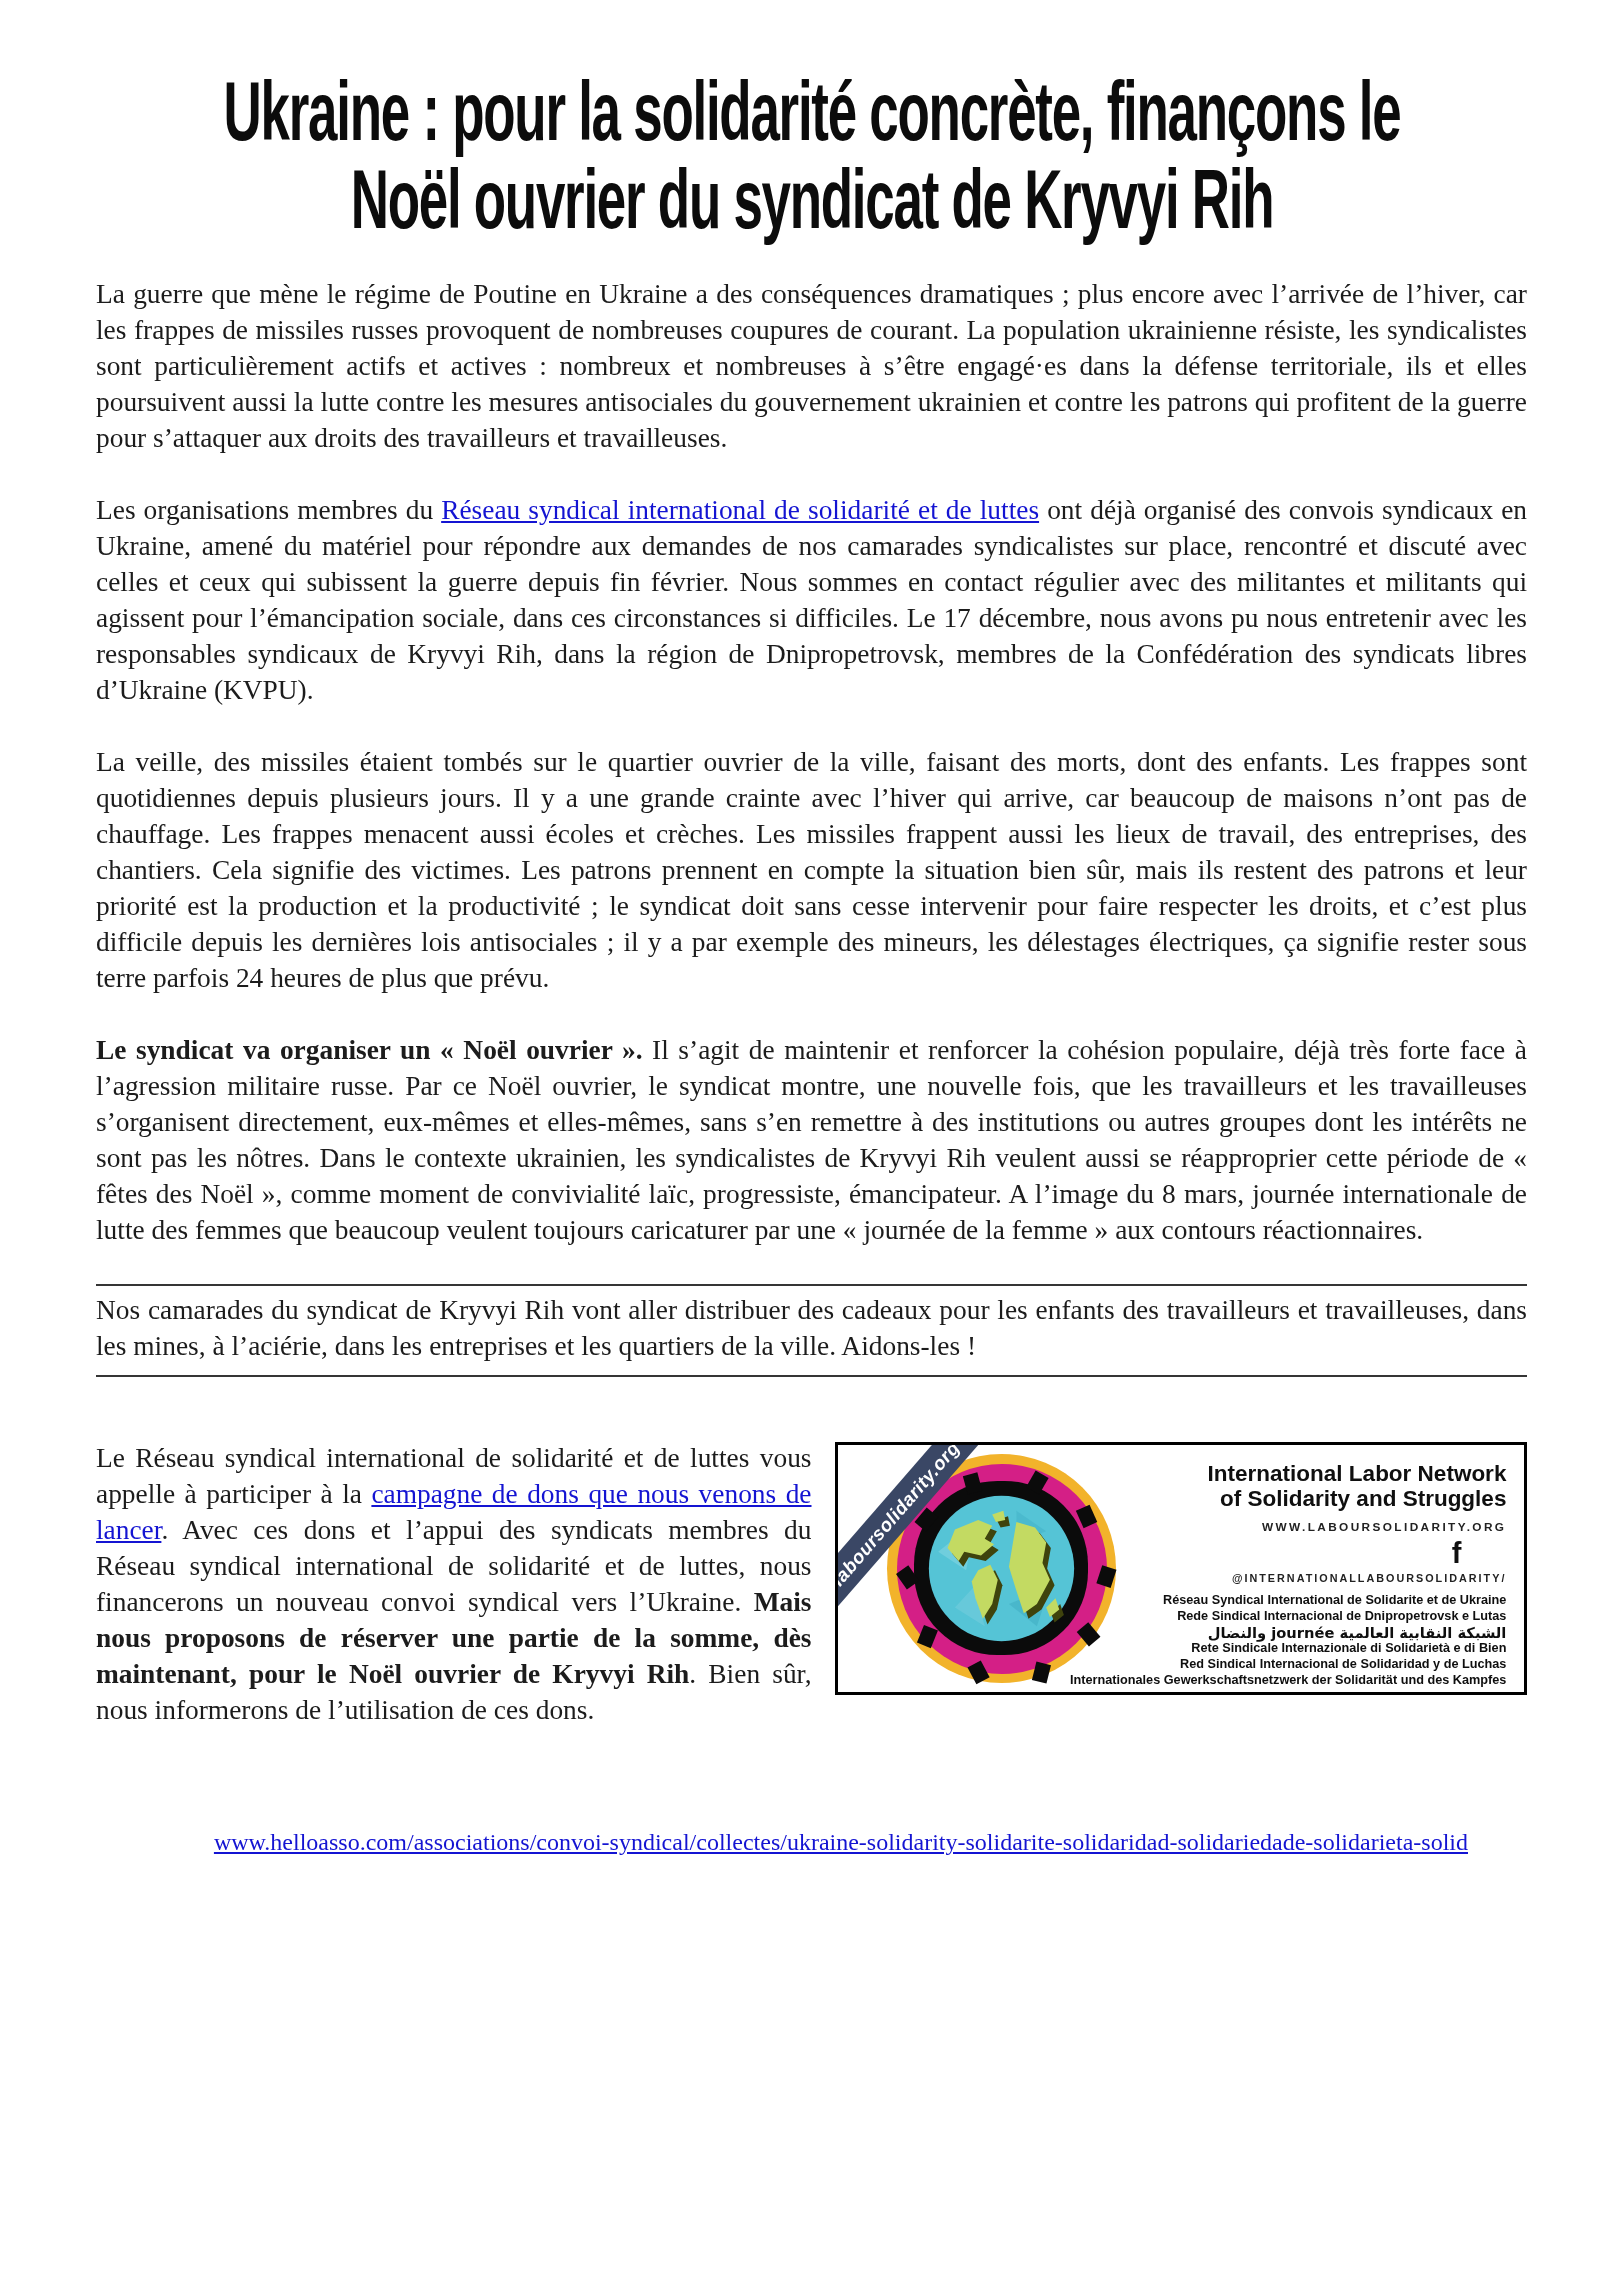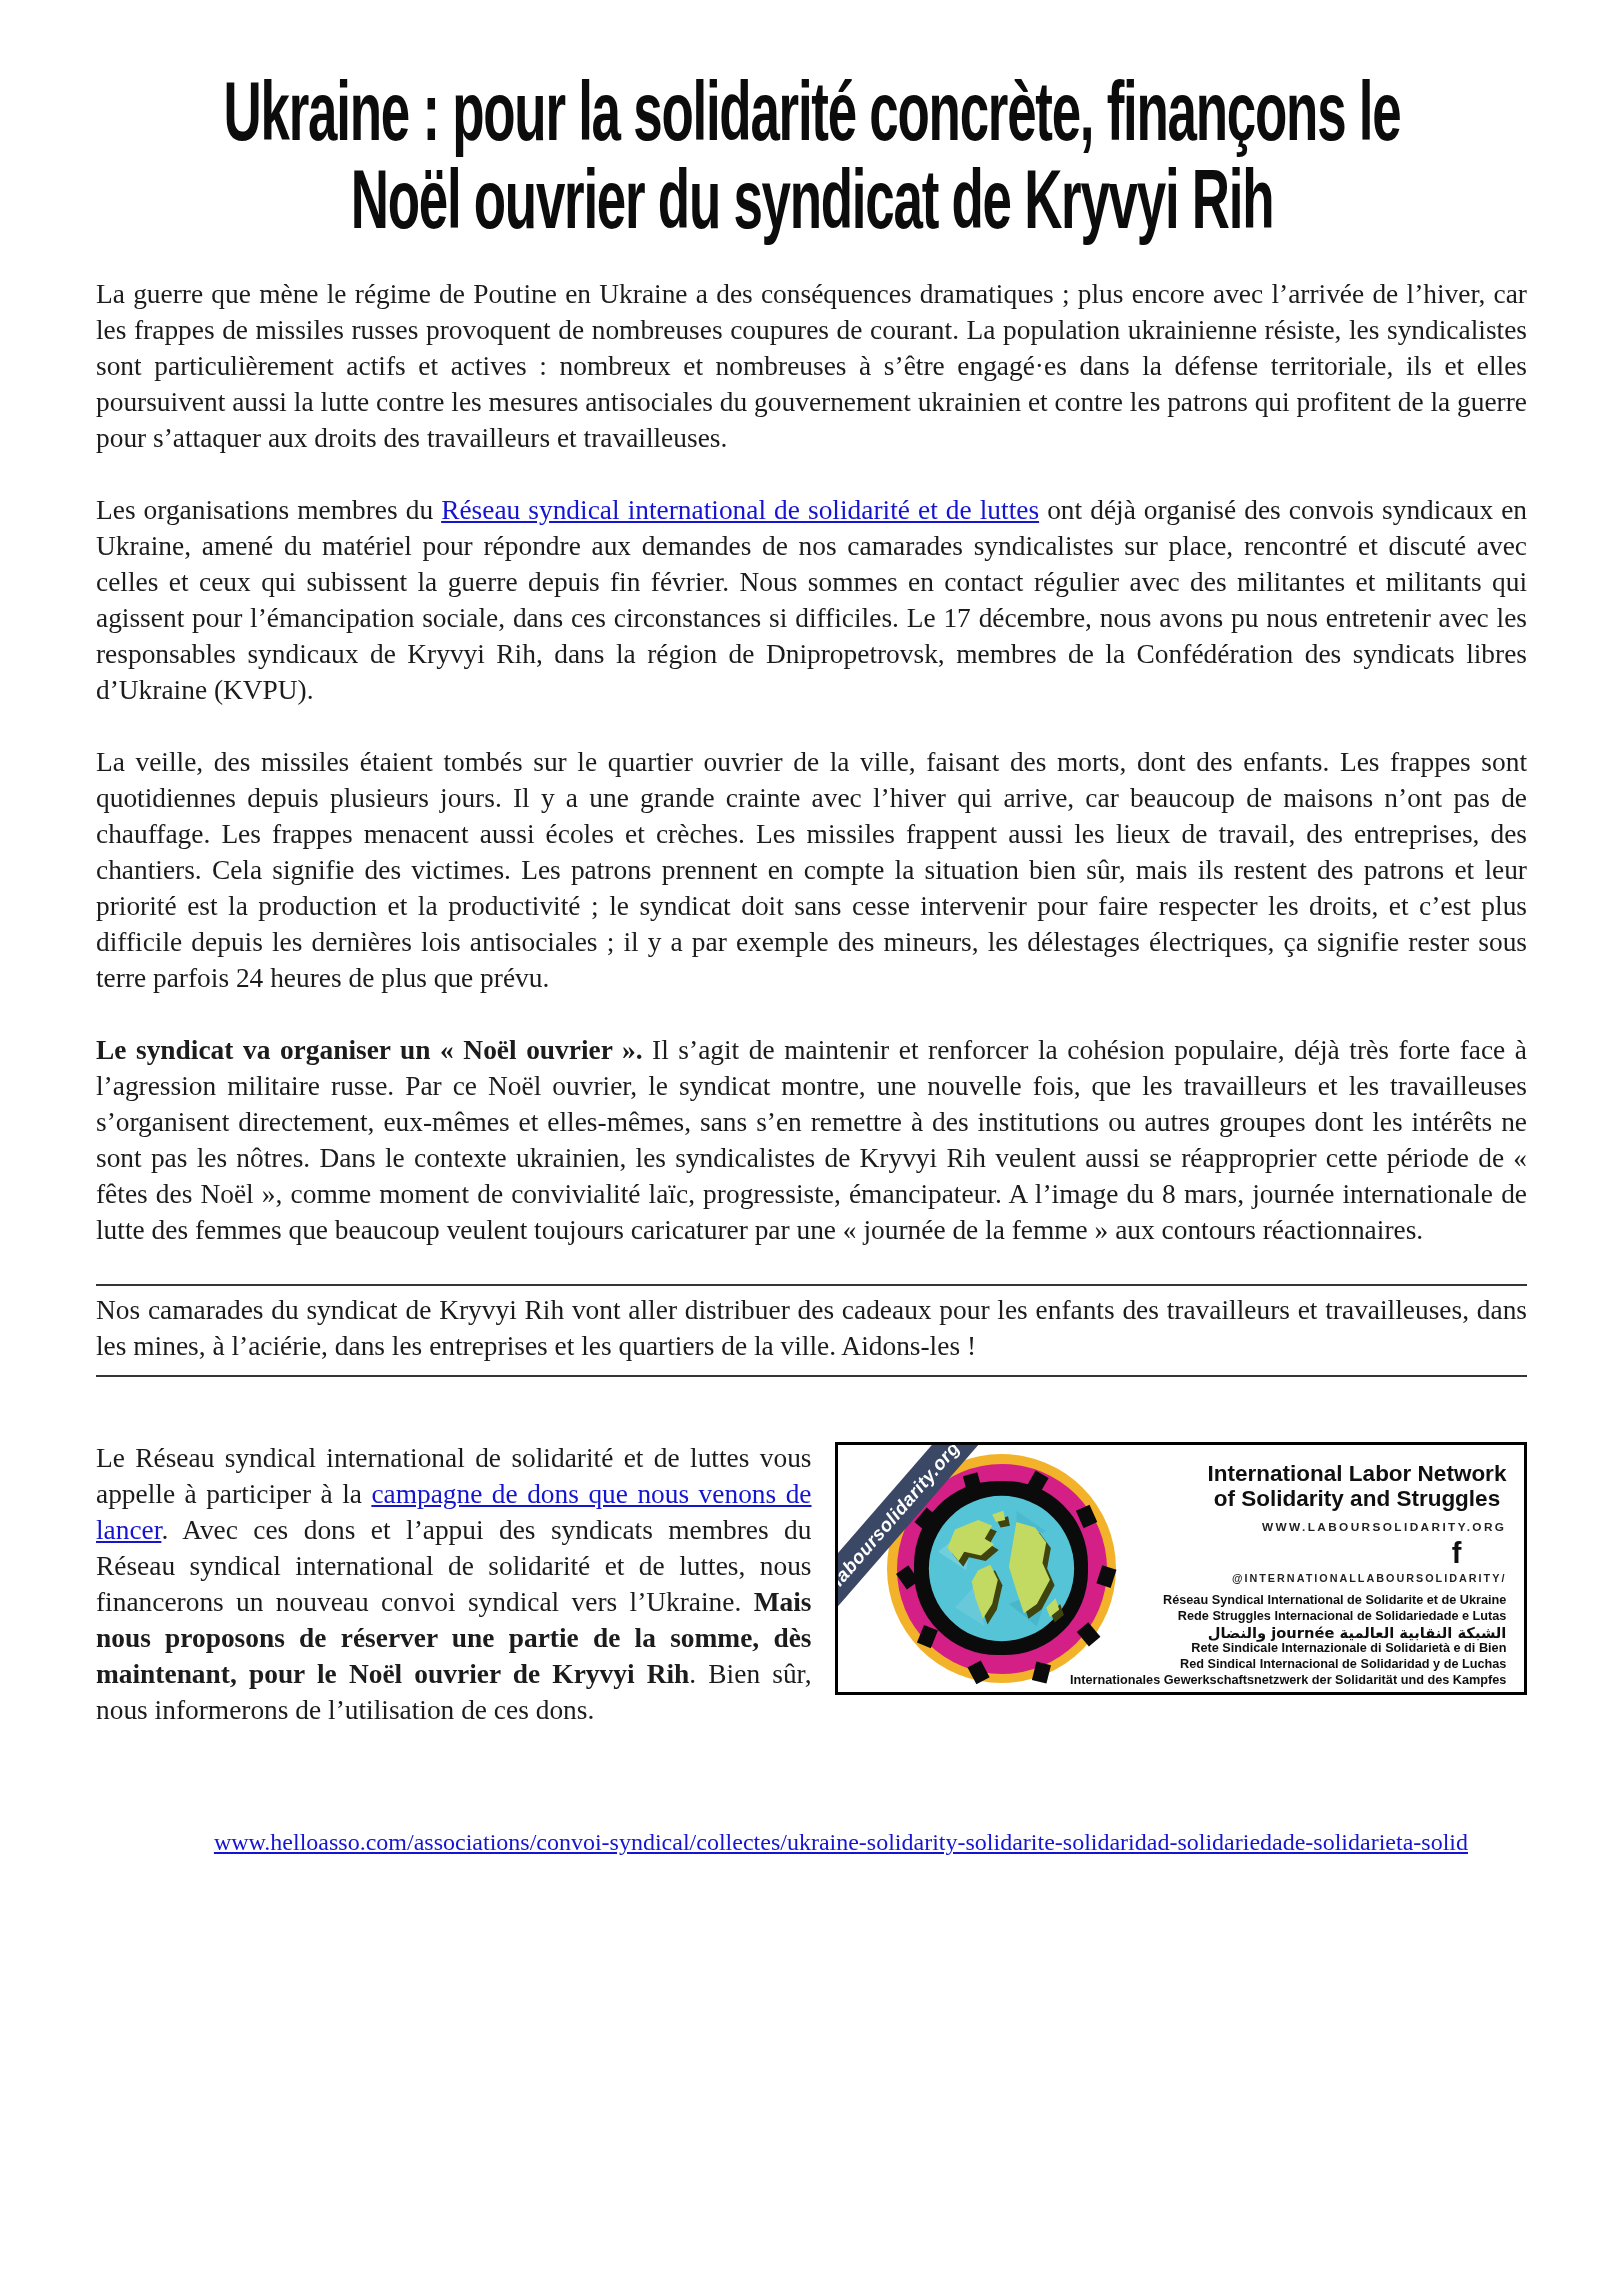--- a/index.html
+++ b/index.html
@@ -44,21 +44,21 @@
   .globe{position:absolute;left:89px;top:49px;width:149px;height:149px;}
   .ribbon{position:absolute;left:-76px;top:51px;width:267px;height:35px;background:#3A4765;
     transform:rotate(-49deg);transform-origin:center center;
     display:flex;align-items:center;justify-content:center;}
   .ribbon span{font-family:"Liberation Sans",sans-serif;font-weight:700;font-style:italic;
     color:#fff;font-size:18.6px;letter-spacing:0.5px;white-space:nowrap;}
 
   
   .logo-right{flex:1;display:flex;flex-direction:column;align-items:flex-end;
     box-sizing:border-box;padding:15.7px 17.6px 7.8px 0;font-family:"Liberation Sans",sans-serif;color:#0f0f0f;}
-  .org-name{text-align:center;font-weight:700;font-size:22.5px;line-height:25.5px;letter-spacing:0;}
+  .org-name{text-align:right;font-weight:700;font-size:22.5px;line-height:25.5px;letter-spacing:0;}
   .org-www{margin-top:7.8px;font-weight:700;font-size:11.8px;letter-spacing:2.4px;color:#222;}
   .fb-f{margin:4.9px 45px 0 0;font-weight:700;font-size:29px;line-height:29px;}
   .fb-handle{margin-top:3.9px;font-weight:700;font-size:10.8px;letter-spacing:2px;color:#222;}
   .box-langs{margin-top:9.8px;margin-left:-176px;text-align:right;font-weight:700;
     font-size:12.7px;line-height:15.7px;white-space:nowrap;color:#0f0f0f;}
   .box-langs .ar{font-size:14.7px;line-height:16.7px;font-family:"DejaVu Sans",sans-serif;}
 
   
   .donate{margin-top:60px;font-size:24px;line-height:36px;max-width:1372px;text-align:right;}
   .donate a{overflow-wrap:break-word;}
@@ -146,21 +146,21 @@
       <div class="logo-right">
         <div class="org-name">
           <div>International Labor Network</div>
           <div>of Solidarity and Struggles</div>
         </div>
         <div class="org-www">WWW.LABOURSOLIDARITY.ORG</div>
         <div class="fb-f">f</div>
         <div class="fb-handle">@INTERNATIONALLABOURSOLIDARITY/</div>
         <div class="box-langs">
           <div>Réseau Syndical International de Solidarite et de Ukraine</div>
-          <div>Rede Struggles Internacional de Solidariedade e Lutas</div>
+          <div>Rede Sindical Internacional de Dnipropetrovsk e Lutas</div>
           <div class="ar" dir="rtl">الشبكة النقابية العالمية journée والنضال</div>
           <div>Rete Sindicale Internazionale di Solidarietà e di Bien</div>
           <div>Red Sindical Internacional de Solidaridad y de Luchas</div>
           <div>Internationales Gewerkschaftsnetzwerk der Solidarität und des Kampfes</div>
         </div>
       </div>
     </div>
 
     <p class="para">
       <span>Le Réseau syndical international de solidarité et de luttes vous appelle à participer à la </span><a class="doclink">campagne de dons que nous venons de lancer</a><span>. Avec ces dons et l’appui des syndicats membres du Réseau syndical international de solidarité et de luttes, nous financerons un nouveau convoi syndical vers l’Ukraine. </span><span class="bold">Mais nous proposons de réserver une partie de la somme, dès maintenant, pour le Noël ouvrier de Kryvyi Rih</span><span>. Bien sûr, nous informerons de l’utilisation de ces dons.</span>

